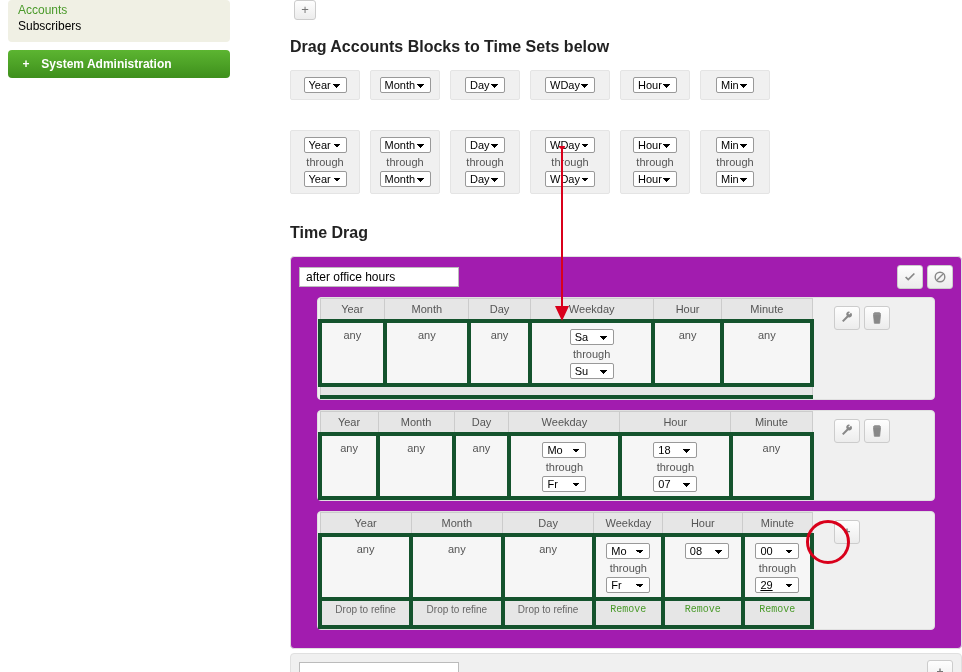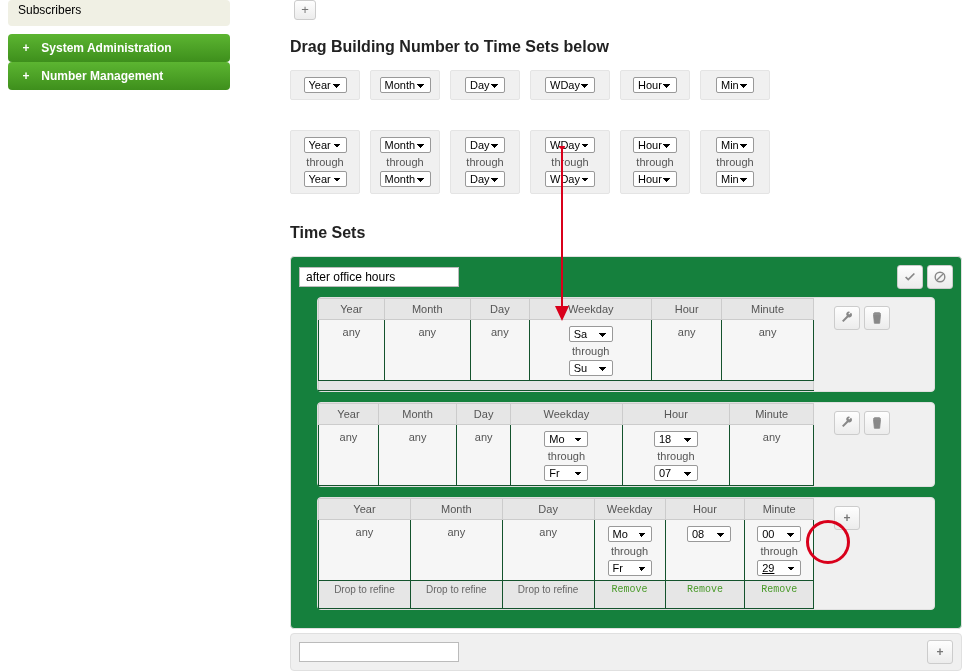--- a/index.html
+++ b/index.html
@@ -4,84 +4,81 @@
 <style>
 * { box-sizing: border-box; margin: 0; padding: 0; }
 body { font-family: Arial, Helvetica, sans-serif; font-size: 13px; color: #333; background: #fff; width: 962px; position: relative; }
 
 .sidebar { float: left; width: 230px; padding: 0 0 0 8px; }
 .sidebar-list { background: #f0f0e4; border-radius: 4px; padding: 2px 10px 8px 10px; margin-bottom: 8px; }
 .sidebar-list a { display: block; text-decoration: none; padding: 1px 0; font-size: 12px; }
 .sidebar-list a.green-link { color: #4a9a2a; }
 .sidebar-list a.red-link { color: #000000; }
 
-.side-btn { display: block; background: linear-gradient(to bottom, #5cb531 0%, #3e8f1c 100%); color: #fff; border-radius: 4px; padding: 7px 12px; font-size: 12px; font-weight: bold; cursor: pointer; }
+.side-btn { display: block; background: linear-gradient(to bottom, #5cb531 0%, #3e8f1c 100%); color: #fff; border-radius: 4px; padding: 7px 12px; margin-bottom: 6px; font-size: 12px; font-weight: bold; cursor: pointer; }
 .side-btn .plus { display: inline-block; width: 12px; text-align: center; margin-right: 6px; font-weight: bold; }
 
 .main { margin-left: 290px; padding-top: 0; position: relative; }
 
 h3.section { font-size: 16px; font-weight: bold; margin: 18px 0 14px 0; color: #222; }
 
 .small-plus-btn { display: inline-block; width: 22px; height: 20px; border: 1px solid #ccc; border-radius: 3px; background: linear-gradient(to bottom,#fefefe,#ececec); text-align: center; line-height: 18px; font-size: 13px; color: #777; cursor: pointer; }
 
 .blocks-row { display: flex; gap: 10px; margin-bottom: 30px; }
 .block-cell { border: 1px solid #e4e4e4; background: #f0f0f0; border-radius: 2px; padding: 6px; min-width: 70px; text-align: center; }
 .block-cell-wide { min-width: 80px; }
 .block-cell .thru { font-size: 11px; color: #555; padding: 3px 0; }
 
 .mini-select { appearance: none; -webkit-appearance: none; background: #fff; border: 1px solid #999; border-radius: 2px; font-size: 11px; padding: 1px 14px 1px 4px; position: relative; background-image: linear-gradient(45deg, transparent 50%, #000 50%), linear-gradient(135deg, #000 50%, transparent 50%); background-position: calc(100% - 9px) 6px, calc(100% - 5px) 6px; background-size: 4px 4px, 4px 4px; background-repeat: no-repeat; cursor: pointer; }
 
-.timeset-panel { background: #15803d; border: 1px solid #e0e0e0; border-radius: 4px; padding: 8px; margin-top: 10px; position: relative; }
+.timeset-panel { background: #a21caf; border: 1px solid #e0e0e0; border-radius: 4px; padding: 8px; margin-top: 10px; position: relative; }
 .ts-header { display: flex; align-items: center; margin-bottom: 8px; }
 .ts-name-input { border: 1px solid #bbb; padding: 3px 6px; width: 160px; font-size: 12px; height: 20px; }
 .ts-header-actions { margin-left: auto; display: flex; gap: 4px; }
 .icon-btn { width: 26px; height: 24px; border: 1px solid #ccc; border-radius: 3px; background: linear-gradient(to bottom,#fefefe,#ececec); display: flex; align-items: center; justify-content: center; cursor: pointer; color: #777; font-size: 12px; }
 
 .rule-block { background: #f0f0f0; border: 1px solid #e0e0e0; border-radius: 4px; padding: 0; margin: 0 18px 10px 18px; position: relative; display: flex; }
 .rule-table-wrap { flex: 1; }
 .rule-actions { width: 120px; padding: 8px; display: flex; gap: 4px; align-items: flex-start; justify-content: flex-start; padding-left: 20px; }
 
 table.rule { border-collapse: collapse; width: 100%; }
 table.rule th { background: #e6e6e6; border: 1px solid #ccc; font-size: 11px; font-weight: normal; color: #555; padding: 4px 2px; text-align: center; }
-table.rule td { border: 1px solid #14532d; background: #f6f6f6; font-size: 11px; color: #555; text-align: center; padding: 4px 2px; vertical-align: top; height: 28px; }
+table.rule td { border: 4px solid #14532d; background: #f6f6f6; font-size: 11px; color: #555; text-align: center; padding: 4px 2px; vertical-align: top; height: 28px; }
 table.rule td.cell-tall { padding: 6px 2px 4px 2px; }
 table.rule td .thru { padding: 3px 0; }
 table.rule td.footer-cell { background: #e6e6e6; font-size: 10px; padding: 3px 2px; color: #666; }
 table.rule td.footer-cell.remove { color: #4a9a2a; font-family: Liberation Mono, monospace; }
 table.rule tr.spacer td { height: 10px; background: #e6e6e6; border-left: 1px solid #ccc; border-right: 1px solid #ccc; }
 
 .add-row-panel { background: #f0f0f0; border: 1px solid #e0e0e0; border-radius: 4px; padding: 6px 8px; margin-top: 4px; display: flex; align-items: center; }
 .add-row-input { border: 1px solid #bbb; width: 160px; height: 20px; font-size: 12px; padding: 2px 4px; }
 
 .red-circle { position: absolute; border: 3px solid #d9001b; border-radius: 50%; width: 44px; height: 44px; pointer-events: none; }
 .red-arrow { position: absolute; pointer-events: none; }
 
 svg.icon-svg { width: 14px; height: 14px; }
 </style>
 </head>
 <body>
 
 <div class="sidebar">
   <div class="sidebar-list">
+    <a href="#" class="green-link">Accounts</a>
     <a href="#" class="red-link">Subscribers</a>
   </div>
   <div class="side-btn">
     <span class="plus">+</span>
     <span>System Administration</span>
   </div>
-  <div class="side-btn">
-    <span class="plus">+</span>
-    <span>Number Management</span>
-  </div>
 </div>
 
 <div class="main">
   <div class="small-plus-btn" style="margin-left:4px;">+</div>
 
-  <h3 class="section">Drag Building Number to Time Sets below</h3>
+  <h3 class="section">Drag Accounts Blocks to Time Sets below</h3>
 
   
   <div class="blocks-row">
     <div class="block-cell"><select class="mini-select"><option>Year</option></select></div>
     <div class="block-cell"><select class="mini-select"><option>Month</option></select></div>
     <div class="block-cell"><select class="mini-select"><option>Day</option></select></div>
     <div class="block-cell block-cell-wide"><select class="mini-select"><option>WDay</option></select></div>
     <div class="block-cell"><select class="mini-select"><option>Hour</option></select></div>
     <div class="block-cell"><select class="mini-select"><option>Min</option></select></div>
   </div>
@@ -113,21 +110,21 @@
       <div class="thru">through</div>
       <select class="mini-select"><option>Hour</option></select>
     </div>
     <div class="block-cell">
       <select class="mini-select"><option>Min</option></select>
       <div class="thru">through</div>
       <select class="mini-select"><option>Min</option></select>
     </div>
   </div>
 
-  <h3 class="section">Time Sets</h3>
+  <h3 class="section">Time Drag</h3>
 
   <div class="timeset-panel">
     <div class="ts-header">
       <input class="ts-name-input" type="text" value="after office hours" style="">
       <div class="ts-header-actions">
         <div class="icon-btn">
           <svg class="icon-svg" viewBox="0 0 16 16">
               <path fill="none" stroke="#888" stroke-width="2" d="M3 8 l3 3 l7 -7"></path>
             </svg>
         </div>

